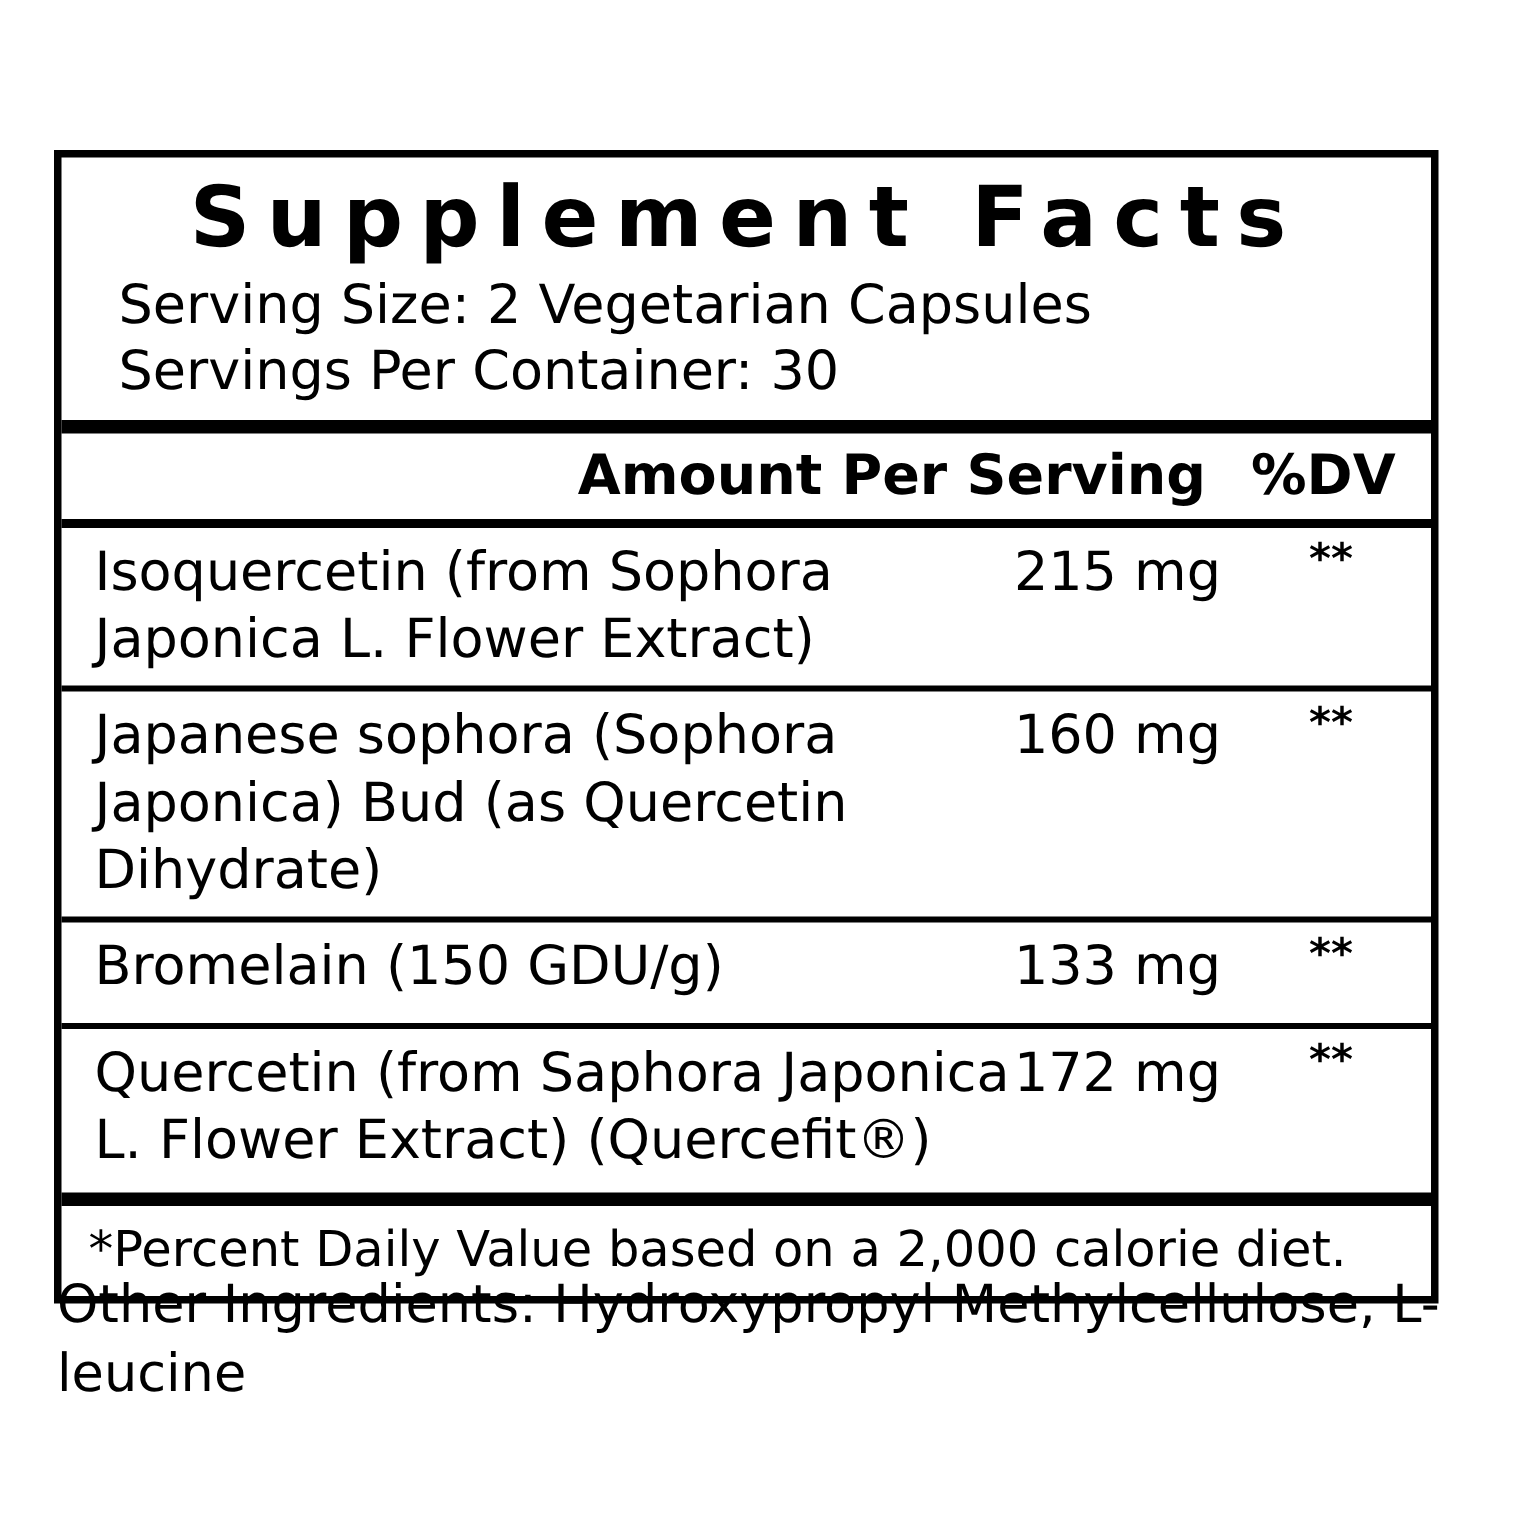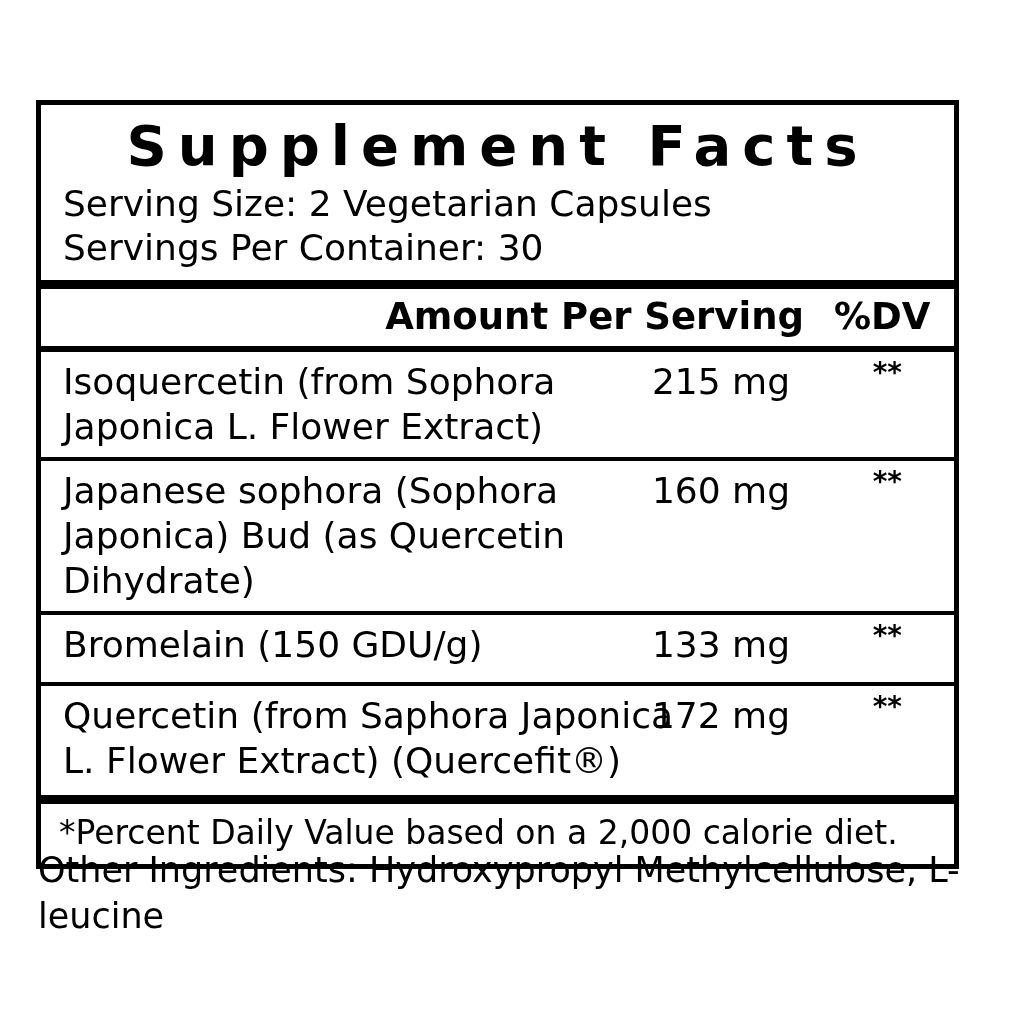--- a/index.html
+++ b/index.html
@@ -37,20 +37,21 @@
     font-weight: bold;
     letter-spacing: 11px;
     text-align: center;
     line-height: 1.05;
     padding: 12px 10px 6px 10px;
     white-space: nowrap;
   }
 
   .serving-block {
     padding: 0 0 6px 22px;
+    margin-left: 16px;
   }
   .serving-line {
     font-size: 36px;
     line-height: 1.22;
     white-space: nowrap;
   }
 
   .rule-thick {
     border-top: 9px solid #000000;
     margin: 4px 0 0 0;
@@ -89,21 +90,21 @@
   }
   .row-name {
     font-size: 36px;
     line-height: 1.25;
     padding-left: 22px;
     padding-right: 270px;
   }
   .row-amount {
     position: absolute;
     top: 7px;
-    right: 164px;
+    right: 140px;
     font-size: 36px;
     line-height: 1.25;
     white-space: nowrap;
   }
   .row-dv {
     position: absolute;
     top: 6px;
     right: 52px;
     font-size: 28px;
     font-weight: bold;

